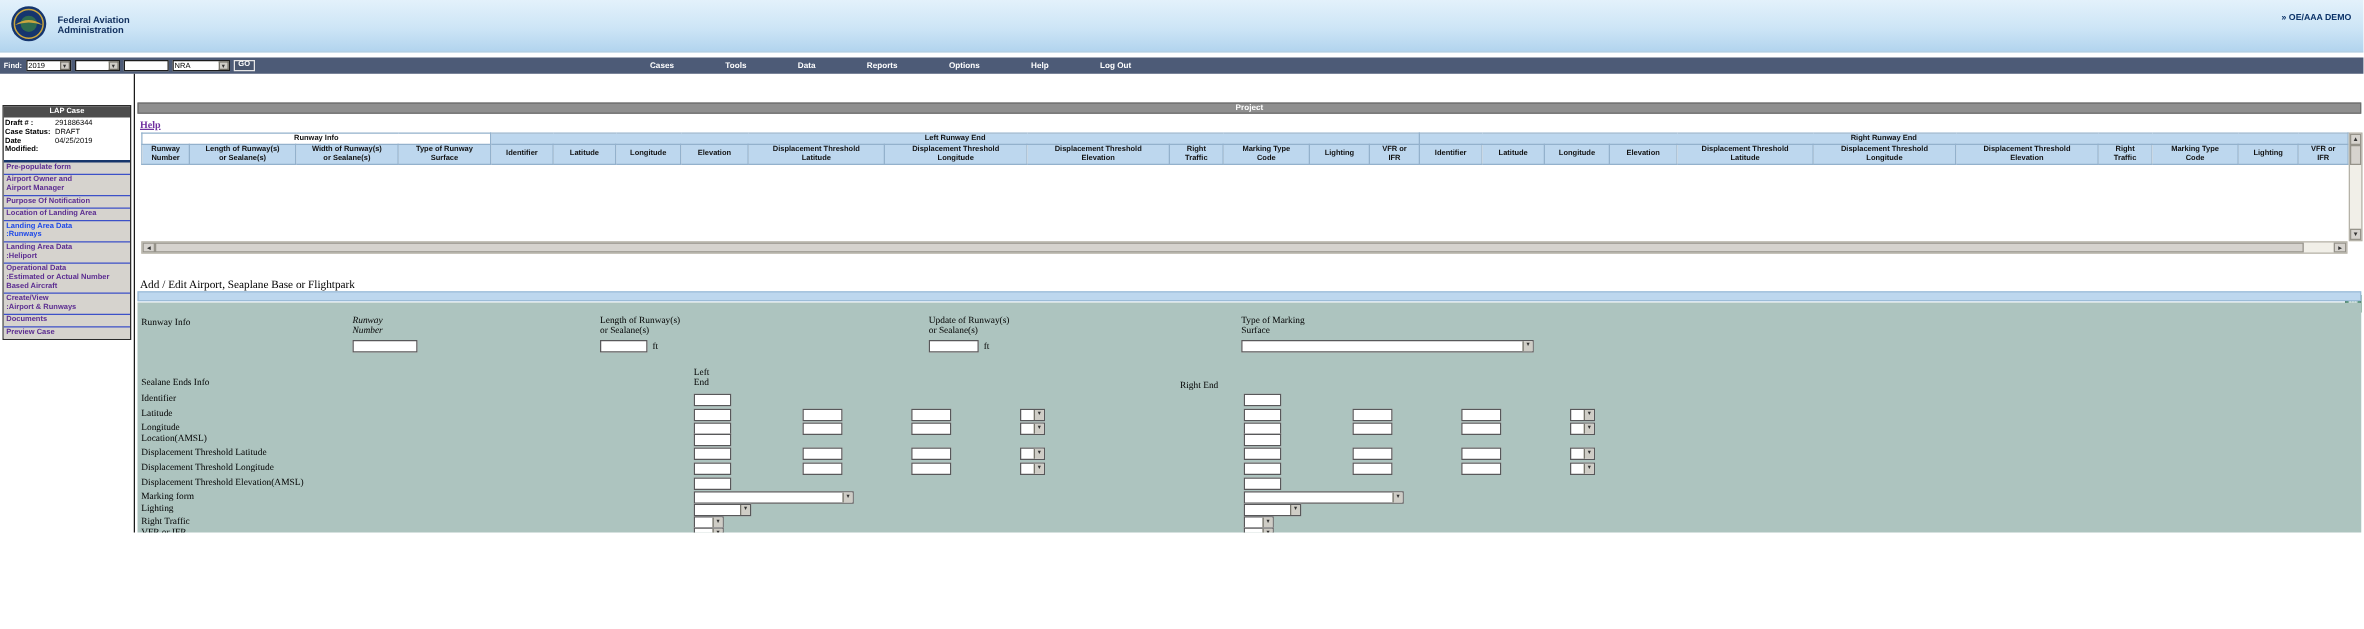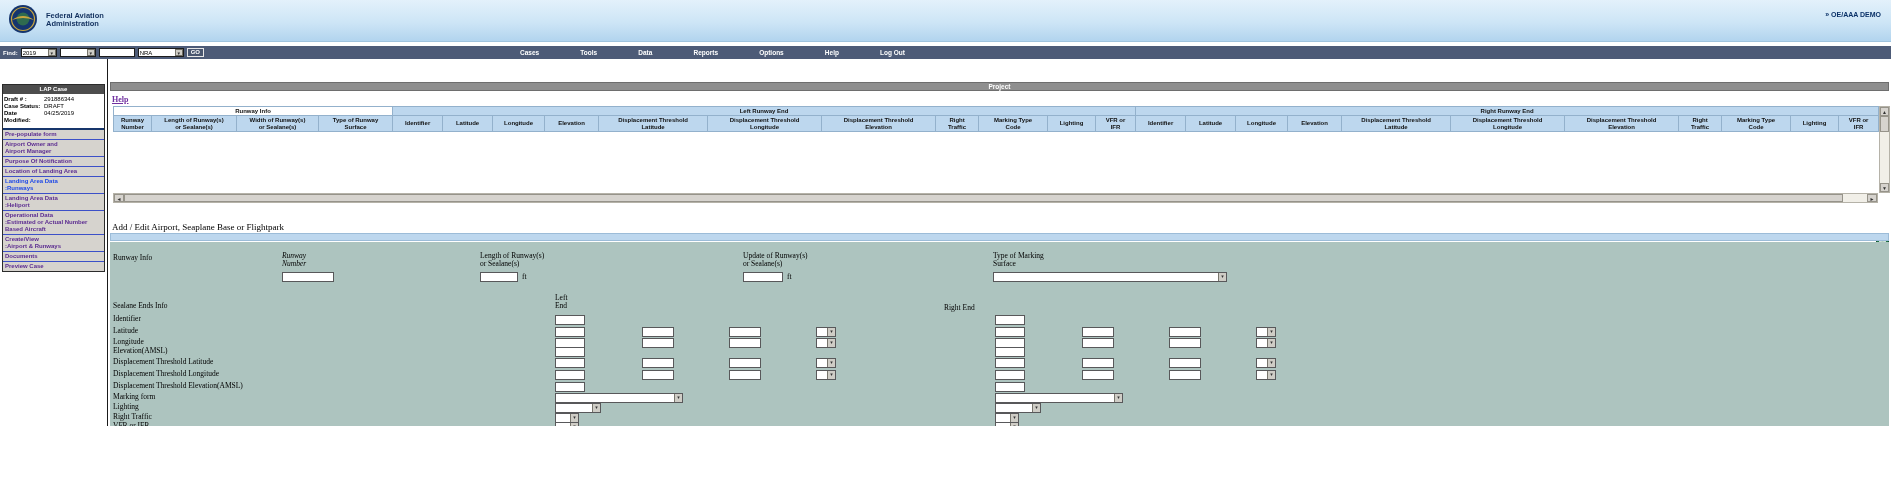--- a/index.html
+++ b/index.html
@@ -356,21 +356,21 @@
       <input class="ti" style="left: 619px; top: 96px; width: 32px;">
       <div class="combo" style="left: 706px; top: 96px; width: 20px;">
         <span class="combo-btn">▾</span>
       </div>
       <input class="ti" style="left: 885px; top: 96px; width: 30px;">
       <input class="ti" style="left: 972px; top: 96px; width: 32px;">
       <input class="ti" style="left: 1059px; top: 96px; width: 32px;">
       <div class="combo" style="left: 1146px; top: 96px; width: 20px;">
         <span class="combo-btn">▾</span>
       </div>
-      <div class="frm-label" style="left: 3px; top: 105px;">Elevation(AMSL)</div>
+      <div class="frm-label" style="left: 3px; top: 105px;">Location(AMSL)</div>
       <input class="ti" style="left: 445px; top: 105px; width: 30px;">
       <input class="ti" style="left: 885px; top: 105px; width: 30px;">
       <div class="frm-label" style="left: 3px; top: 116px;">Displacement Threshold Latitude</div>
       <input class="ti" style="left: 445px; top: 116px; width: 30px;">
       <input class="ti" style="left: 532px; top: 116px; width: 32px;">
       <input class="ti" style="left: 619px; top: 116px; width: 32px;">
       <div class="combo" style="left: 706px; top: 116px; width: 20px;">
         <span class="combo-btn">▾</span>
       </div>
       <input class="ti" style="left: 885px; top: 116px; width: 30px;">

